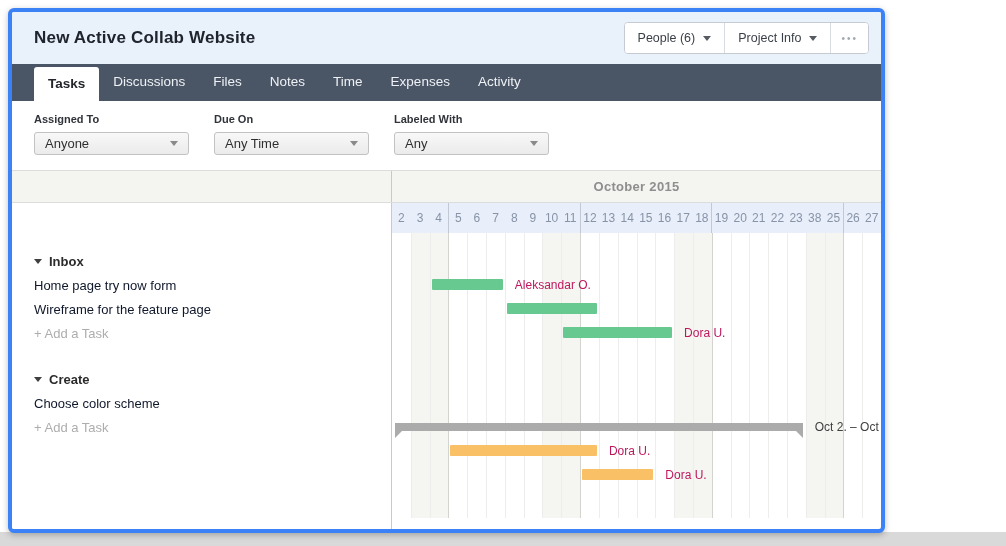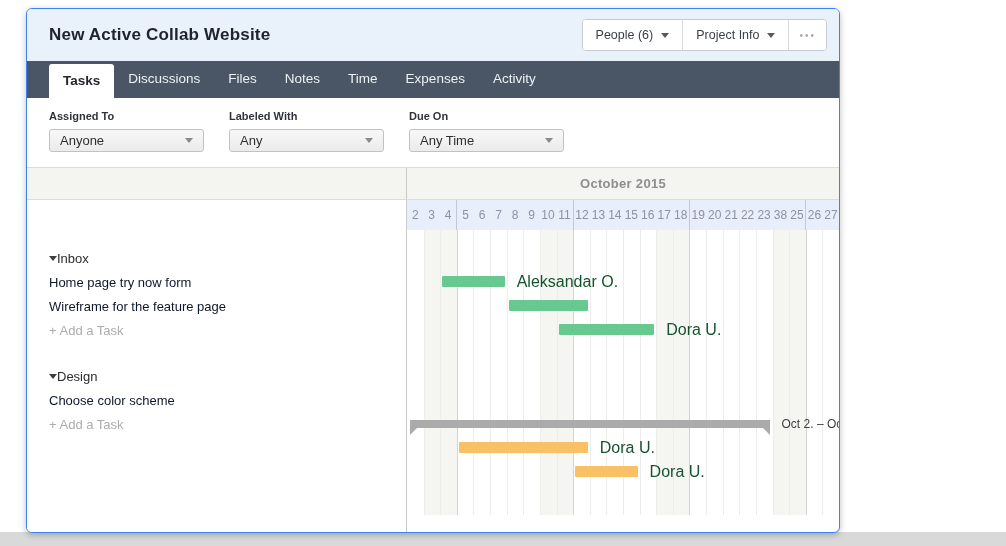--- a/index.html
+++ b/index.html
@@ -4,23 +4,23 @@
 <style>
   * { margin:0; padding:0; box-sizing:border-box; }
   html,body { width:1006px; height:546px; }
   body {
     position:relative; background:#ffffff; overflow:hidden;
     font-family:"Liberation Sans", sans-serif;
   }
   .bottom-strip { position:absolute; left:0; right:0; top:532px; height:14px; background:#d9d9d9; }
 
   .card {
-    position:absolute; left:8px; top:8px; width:814px; height:525px;
-    background:#fff; border:1px solid #3b82f6; border-radius:6px;
-    box-shadow:0 2px 6px rgba(0,0,0,.25); overflow:hidden;margin-left:18px;
+    position:absolute; left:8px; top:8px; width:877px; height:525px;
+    background:#fff; border:4px solid #3b82f6; border-radius:6px;
+    box-shadow:0 2px 6px rgba(0,0,0,.25); overflow:hidden;
   }
 
   
   .project-header { height:52px; background:#e9f1fa; display:flex; align-items:center;
     justify-content:space-between; padding:0 12px 0 22px; }
   .project-title { font-size:17px; font-weight:bold; color:#20242c; letter-spacing:.2px; }
   .btn-group { display:flex; background:#fff; border:1px solid #c6cbd3; border-radius:4px; overflow:hidden; }
   .btn { padding:8px 13px; font-size:12.5px; color:#3a3f47; display:flex; align-items:center;
     gap:8px; border-left:1px solid #d8dbdf; cursor:pointer; background:#fff; }
   .btn:first-child { border-left:none; }
@@ -61,29 +61,29 @@
   .left-col { width:380px; border-right:1px solid #c9c9c6; padding-top:16px; background:#fff; }
   .chart-col { flex:1; position:relative; padding-top:16px; }
   .grid { position:absolute; left:0; right:0; top:0; bottom:18px; }
   .weekend { position:absolute; top:0; bottom:0; background:#f5f5f1; }
   .vline { position:absolute; top:0; bottom:0; width:1px; background:#ededeb; }
   .vline.week { background:#d3d3d0; }
 
   .row { height:24px; display:flex; align-items:center; }
   .left-col .row { padding-left:22px; }
   .row.gap-top { margin-top:22px; }
-  .row.group-header { font-size:13px; font-weight:normal; color:#2b2b2b; }
+  .row.group-header { font-size:13px; font-weight:bold; color:#2b2b2b; gap:7px; }
   .group-caret { width:0; height:0; border-left:4px solid transparent; border-right:4px solid transparent;
     border-top:5px solid #3f3f3f; }
   .row.task { font-size:13px; color:#0f172a; }
   .row.add-task { font-size:13px; color:#adadad; cursor:pointer; }
 
   .chart-col .row { position:relative; }
   .bar { position:absolute; height:11px; top:6px; border-radius:1px; cursor:pointer; }
-  .bar-label { position:absolute; top:0; line-height:24px; font-size:16px; color:#14532d; white-space:nowrap; }
+  .bar-label { position:absolute; top:0; line-height:24px; font-size:12px; color:#be185d; white-space:nowrap; }
   .summary-bar { position:absolute; height:8px; top:8px; background:#ababab; cursor:pointer; }
   .summary-bar::before { content:""; position:absolute; left:0; top:8px; width:0; height:0;
     border-top:7px solid #ababab; border-right:7px solid transparent; }
   .summary-bar::after { content:""; position:absolute; right:0; top:8px; width:0; height:0;
     border-top:7px solid #ababab; border-left:7px solid transparent; }
   .summary-label { position:absolute; top:0; line-height:24px; font-size:12px; color:#3f3f3f; white-space:nowrap; }
 </style>
 </head>
 <body>
 
@@ -120,30 +120,30 @@
 
   <div class="filter-bar">
       <div class="filter-group">
         <div class="filter-label">Assigned To</div>
         <div class="select">
           <span>Anyone</span>
           <span class="caret"></span>
         </div>
       </div>
       <div class="filter-group">
+        <div class="filter-label">Due On</div>
+        <div class="select">
+          <span>Any Time</span>
+          <span class="caret"></span>
+        </div>
+      </div>
+      <div class="filter-group">
         <div class="filter-label">Labeled With</div>
         <div class="select">
           <span>Any</span>
-          <span class="caret"></span>
-        </div>
-      </div>
-      <div class="filter-group">
-        <div class="filter-label">Due On</div>
-        <div class="select">
-          <span>Any Time</span>
           <span class="caret"></span>
         </div>
       </div>
     </div>
 
   <div class="gantt-header-row">
     <div class="gantt-left-head"></div>
     <div class="month-head">October 2015</div>
   </div>
 
@@ -183,21 +183,21 @@
     <div class="left-col">
         <div class="row group-header">
           <span class="group-caret"></span>
           <span>Inbox</span>
         </div>
         <div class="row task">Home page try now form</div>
         <div class="row task">Wireframe for the feature page</div>
         <div class="row add-task">+ Add a Task</div>
         <div class="row group-header gap-top">
           <span class="group-caret"></span>
-          <span>Design</span>
+          <span>Create</span>
         </div>
         <div class="row task">Choose color scheme</div>
         <div class="row add-task">+ Add a Task</div>
       </div>
     <div class="chart-col">
       <div class="grid">
           <div class="weekend" style="left: 3.84615%; width: 7.69231%;"></div>
           <div class="weekend" style="left: 30.7692%; width: 7.69231%;"></div>
           <div class="weekend" style="left: 57.6923%; width: 7.69231%;"></div>
           <div class="weekend" style="left: 84.6154%; width: 7.69231%;"></div>

